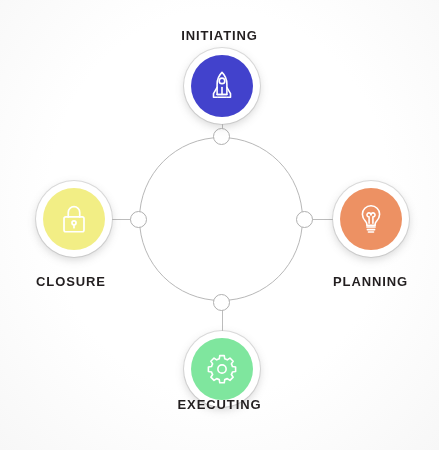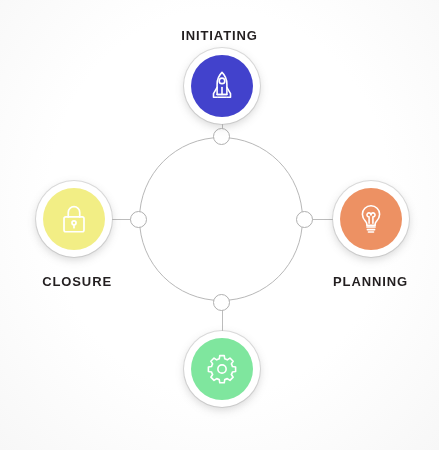--- a/index.html
+++ b/index.html
@@ -95,21 +95,21 @@
     position: absolute;
     font-size: 13px;
     font-weight: bold;
     letter-spacing: 0.9px;
     color: #231f20;
     white-space: nowrap;
     z-index: 9;
   }
   .label-initiating { left: 0; top: 28px;  width: 439px; text-align: center; }
   .label-executing  { left: 0; top: 397px; width: 439px; text-align: center; }
-  .label-closure    { left: 36px;  top: 274px; width: 76px; text-align: right; }
+  .label-closure    { left: 36px;  top: 274px; width: 76px; text-align: left; }
   .label-planning   { left: 333px; top: 274px; width: 76px; text-align: left; }
 </style>
 </head>
 <body>
 
 <div id="diagram">
 
   <div class="ring"></div>
 
   <div class="spoke spoke-top"></div>
@@ -172,15 +172,16 @@
           <path d="M10.6 14.0 v-4.2 a5.4 5.4 0 0 1 10.8 0 v4.2"></path>
           <circle cx="16" cy="19.6" r="1.9"></circle>
           <path d="M16 21.3 L16 24.2"></path>
         </svg>
       </span>
     </div>
   </div>
 
   <div class="label label-initiating">INITIATING</div>
   <div class="label label-planning">PLANNING</div>
+  <div class="label label-executing">EXECUTING</div>
   <div class="label label-closure">CLOSURE</div>
 
 </div>
 
 </body></html>

